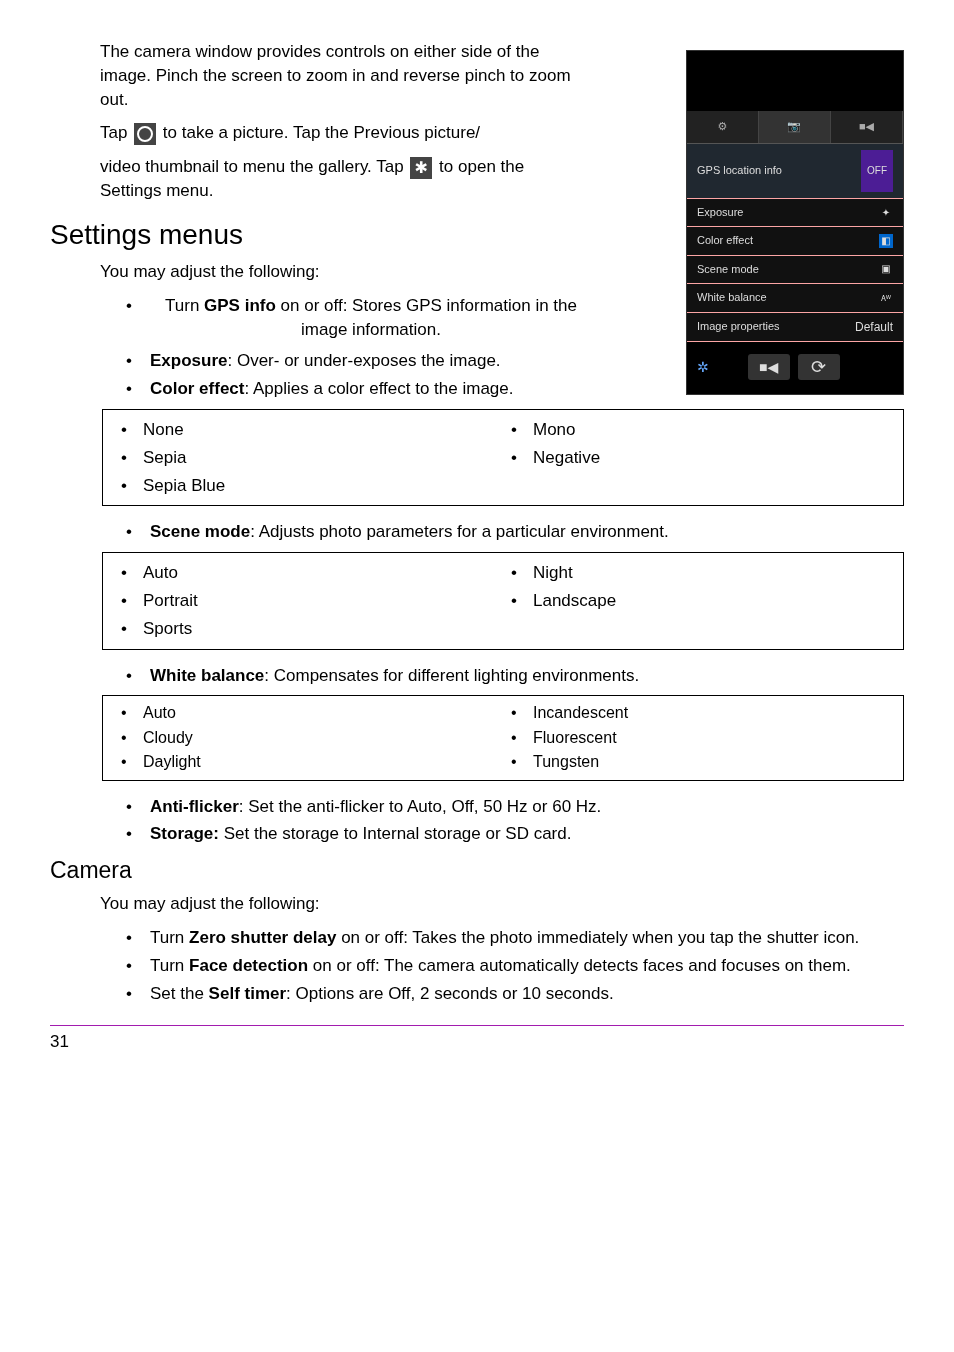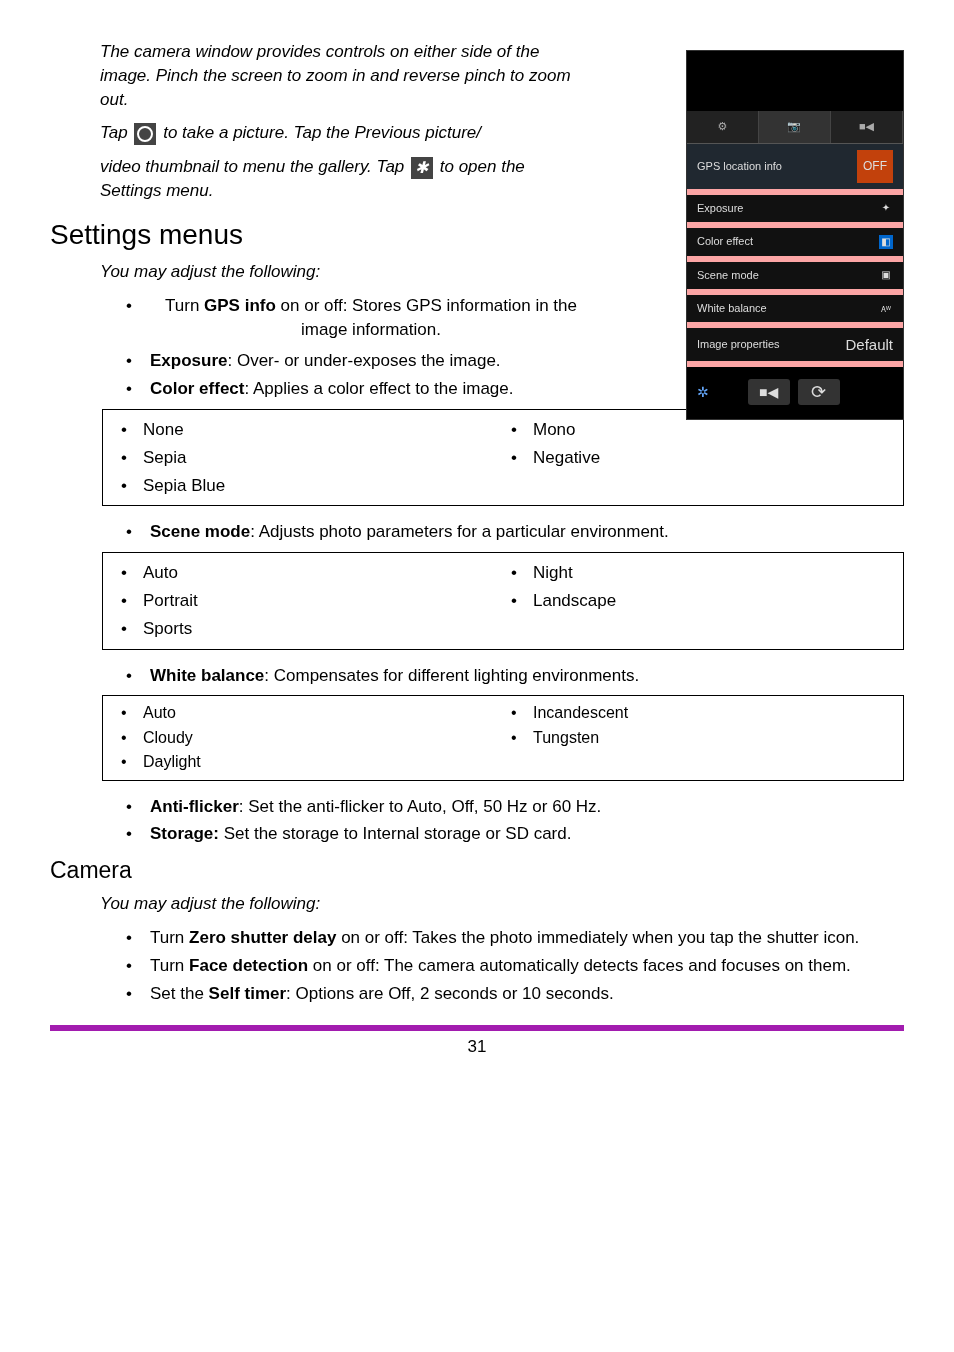--- a/index.html
+++ b/index.html
@@ -17,21 +17,20 @@
   }
   .body-text {
     margin-left: 50px;
     max-width: 500px;
   }
   .body-text-wide {
     margin-left: 50px;
   }
   p {
     margin: 0 16px 10px 0;
-    font-style: italic;
   }
   h2 {
     font-size: 28px;
     font-weight: normal;
     margin: 12px 0 6px 0;
   }
   h3 {
     font-size: 23px;
     font-weight: normal;
     margin: 8px 0 6px 0;
@@ -133,27 +132,27 @@
     align-items: center;
     justify-content: center;
     border-right: 1px solid #444;
     color: #aaa;
   }
   .screenshot .row {
     display: flex;
     align-items: center;
     justify-content: space-between;
     padding: 6px 10px;
-    border-bottom: 6px solid #fca5a5;
+    border-bottom: 1px solid #fca5a5;
     background: #111;
   }
   .screenshot .row .badge {
-    background: #c2410c;
-    padding: 8px 6px;
-    font-size: 12px;
+    background: #4c1d95;
+    padding: 14px 6px;
+    font-size: 10px;
   }
   .screenshot .row .right-icon {
     width: 14px;
     height: 14px;
     display: inline-block;
     text-align: center;
     font-size: 10px;
     line-height: 14px;
   }
   .screenshot .bottom {
@@ -172,23 +171,23 @@
     border-radius: 3px;
     width: 42px;
     height: 26px;
     display: flex;
     align-items: center;
     justify-content: center;
     color: #ddd;
     font-size: 14px;
   }
   .footer {
-    border-top: 6px solid #a21caf;
+    border-top: 1px solid #a21caf;
     margin-top: 20px;
-    text-align: center;
+    text-align: left;
     padding-top: 4px;
     font-size: 17px;
   }
 </style>
 </head>
 <body>
 
 <div class="top-section">
   <div class="body-text">
     <p>The camera window provides controls on either side of the image. Pinch the screen to zoom in and reverse pinch to zoom out.</p>
@@ -242,21 +241,21 @@
     <div class="row">
       <span>Scene mode</span>
       <span class="right-icon">▣</span>
     </div>
     <div class="row">
       <span>White balance</span>
       <span class="right-icon">ᴀʷ</span>
     </div>
     <div class="row">
       <span>Image properties</span>
-      <span style="font-size:15px;">Default</span>
+      <span style="font-size:12px;">Default</span>
     </div>
     <div class="bottom">
       <span class="small-gear">✲</span>
       <div style="flex:0.3"></div>
       <div class="btn">■◀</div>
       <div class="btn" style="font-size:18px;">⟳</div>
     </div>
   </div>
 </div>
 
@@ -308,20 +307,21 @@
   <div class="col">
     <ul>
       <li>Auto</li>
       <li>Cloudy</li>
       <li>Daylight</li>
     </ul>
   </div>
   <div class="col">
     <ul>
       <li>Incandescent</li>
+      <li>Fluorescent</li>
       <li>Tungsten</li>
     </ul>
   </div>
 </div>
 
 <ul class="bullets" style="margin-left:72px;">
   <li>
     <b>Anti-flicker</b><span>: Set the anti-flicker to Auto, Off, 50 Hz or 60 Hz.</span>
   </li>
   <li>

